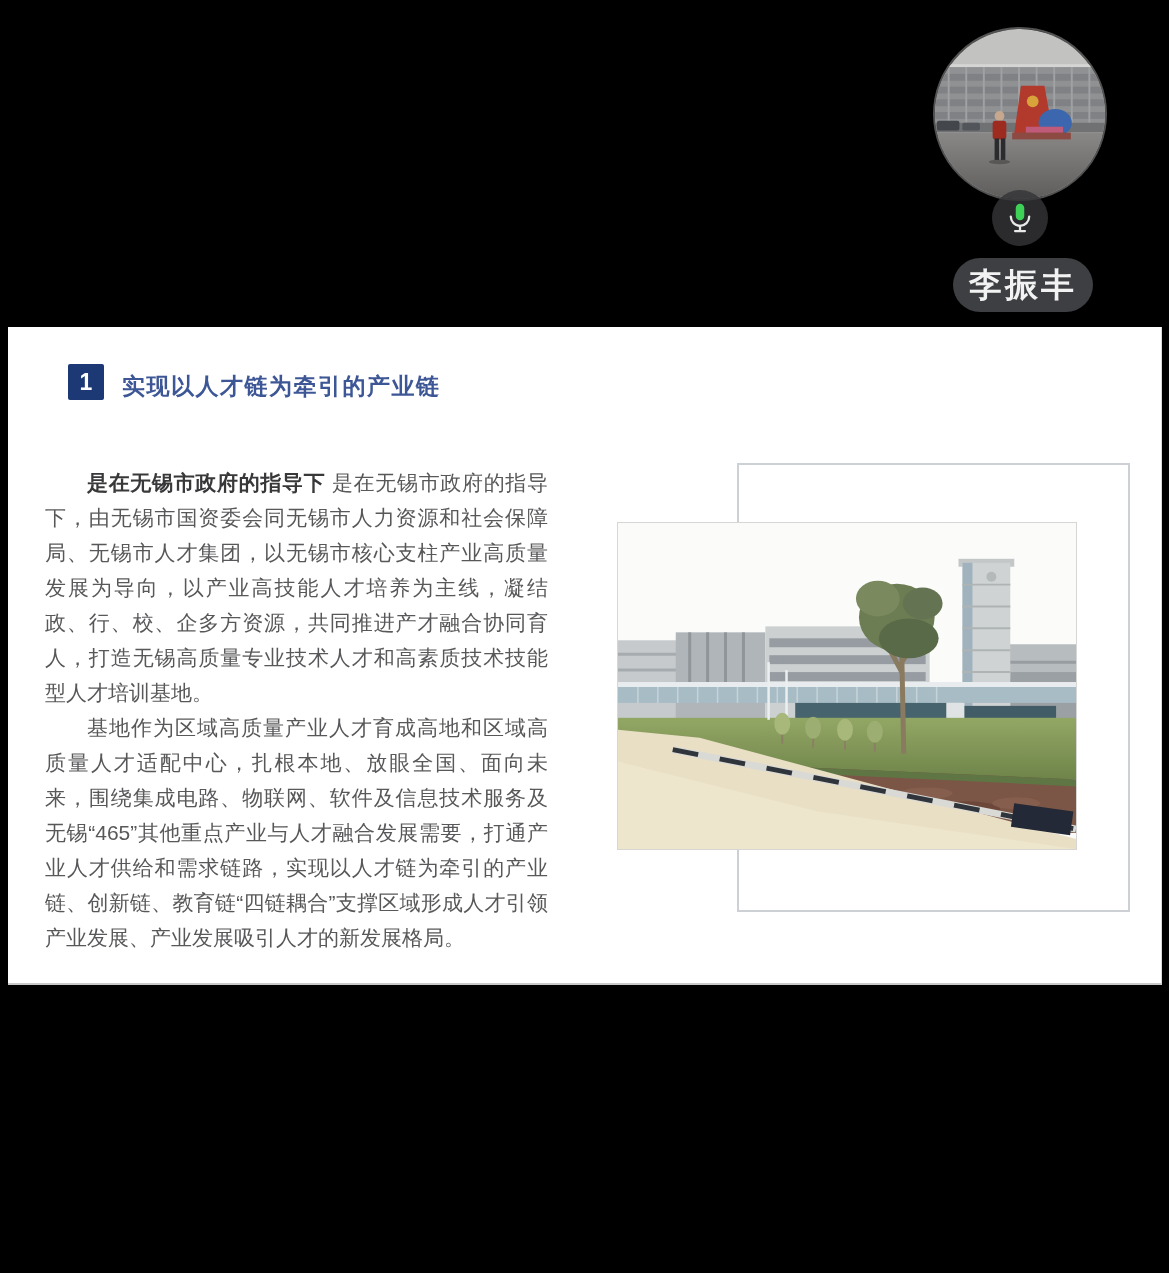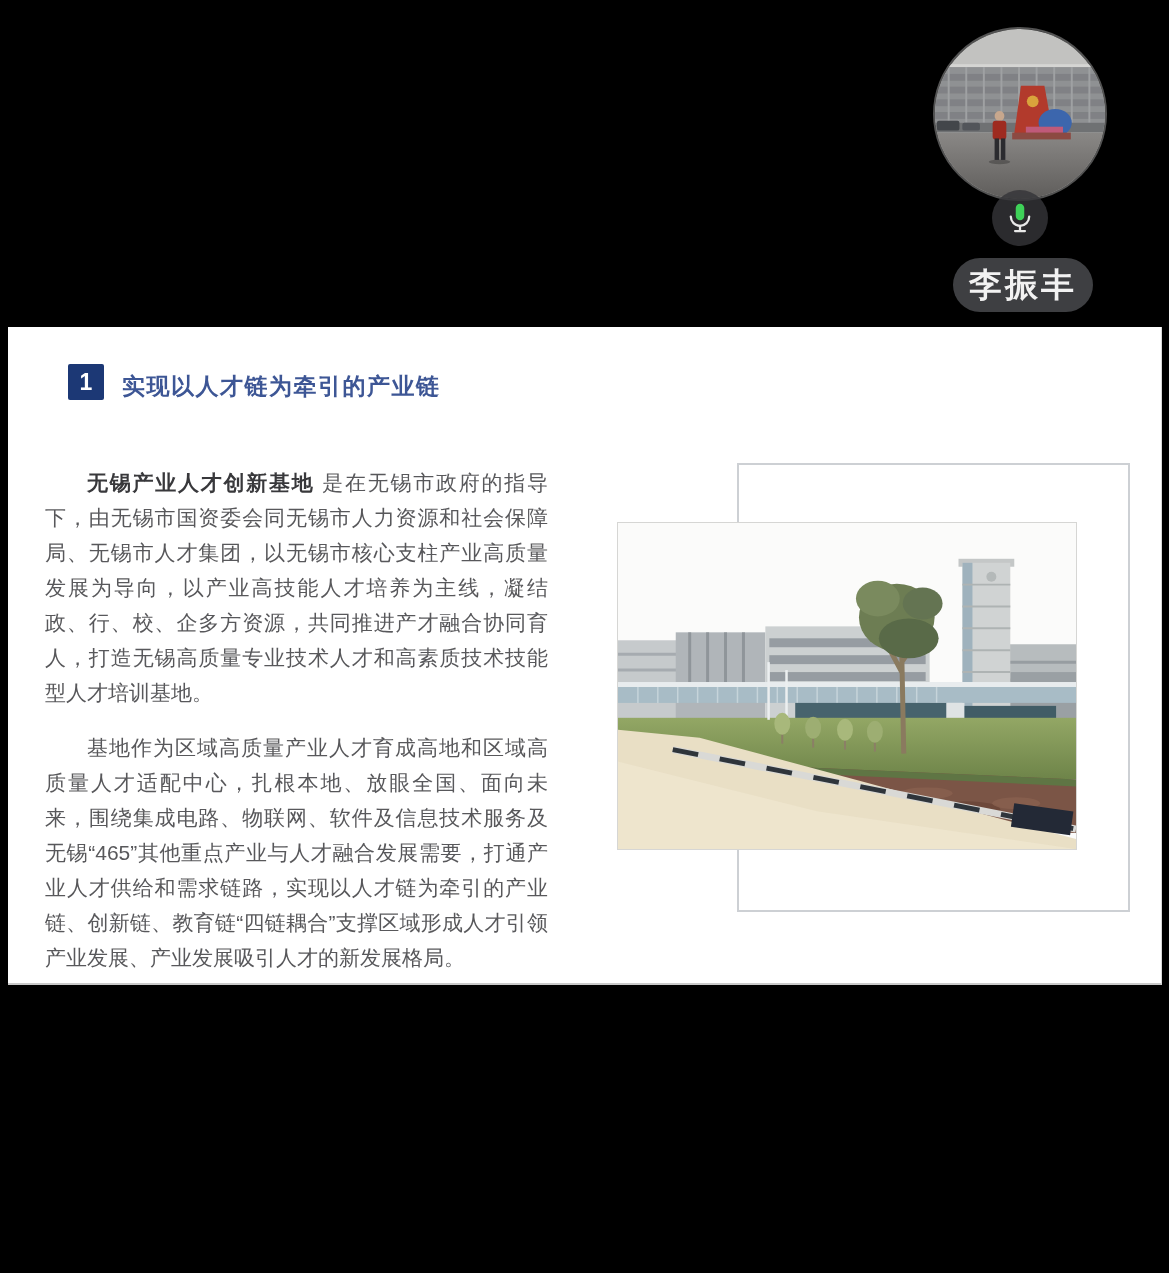--- a/index.html
+++ b/index.html
@@ -44,21 +44,21 @@
   .section-title {
     position: absolute; left: 114px; top: 41px; height: 36px;
     display: flex; align-items: center;
     color: #3d5695; font-size: 23px; font-weight: 600; letter-spacing: 1.5px;
   }
   .body-copy {
     position: absolute; left: 37px; top: 138px; width: 503px;
     color: #58585b; font-size: 21px; line-height: 35px; text-align: justify;
   }
   .body-copy p { text-indent: 2em; }
-  .body-copy p + p { margin-top: 20px; }
+  .body-copy p + p { }
   .body-copy b { color: #38383b; font-weight: bold; }
 
   .photo-frame {
     position: absolute; left: 729px; top: 136px; width: 393px; height: 449px;
     border: 2px solid #cdd0d4; background: #fff;
   }
   .campus-photo {
     position: absolute; left: 609px; top: 195px; width: 460px; height: 328px;
     border: 1px solid #d6d6d4; z-index: 2; overflow: hidden; background: #fbfbfa;
   }
@@ -134,21 +134,21 @@
   <div class="slide">
 
     <div class="section-badge">
       <span>1</span>
     </div>
     <div class="section-title">
       <span>实现以人才链为牵引的产业链</span>
     </div>
 
     <div class="body-copy">
-      <p><b>无锡产业人才创新基地</b><span> 是在无锡市政府的指导下，由无锡市国资委会同无锡市人力资源和社会保障局、无锡市人才集团，以无锡市核心支柱产业高质量发展为导向，以产业高技能人才培养为主线，凝结政、行、校、企多方资源，共同推进产才融合协同育人，打造无锡高质量专业技术人才和高素质技术技能型人才培训基地。</span></p>
+      <p><b>是在无锡市政府的指导下</b><span> 是在无锡市政府的指导下，由无锡市国资委会同无锡市人力资源和社会保障局、无锡市人才集团，以无锡市核心支柱产业高质量发展为导向，以产业高技能人才培养为主线，凝结政、行、校、企多方资源，共同推进产才融合协同育人，打造无锡高质量专业技术人才和高素质技术技能型人才培训基地。</span></p>
       <p>基地作为区域高质量产业人才育成高地和区域高质量人才适配中心，扎根本地、放眼全国、面向未来，围绕集成电路、物联网、软件及信息技术服务及无锡“465”其他重点产业与人才融合发展需要，打通产业人才供给和需求链路，实现以人才链为牵引的产业链、创新链、教育链“四链耦合”支撑区域形成人才引领产业发展、产业发展吸引人才的新发展格局。</p>
     </div>
 
     <div class="photo-frame"></div>
 
     <div class="campus-photo">
       <svg viewBox="0 0 460 328" preserveAspectRatio="none">
         <rect x="0" y="0" width="460" height="328" fill="#fbfbfa"></rect>
 
         <rect x="0" y="118" width="78" height="80" fill="#c6cacc"></rect>

